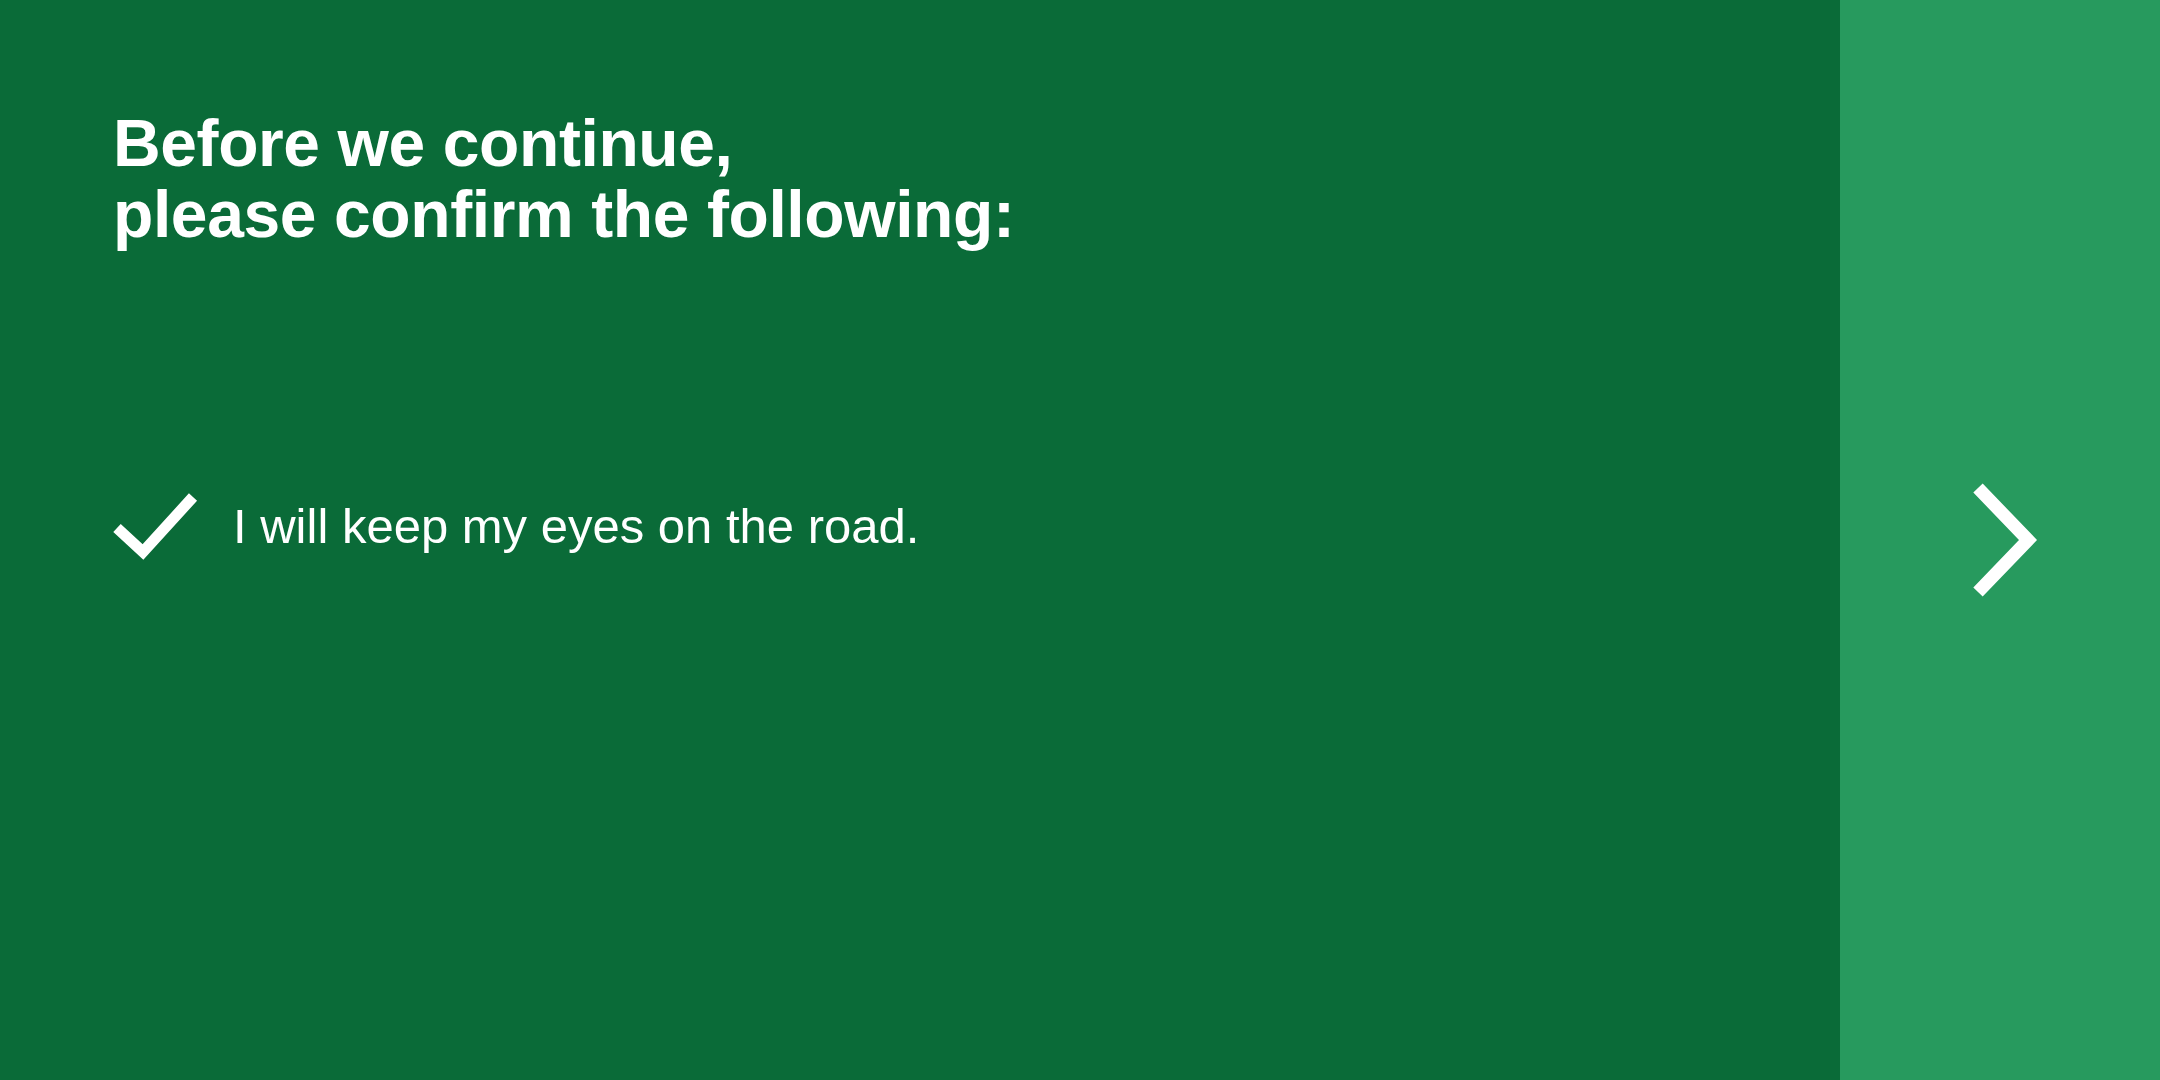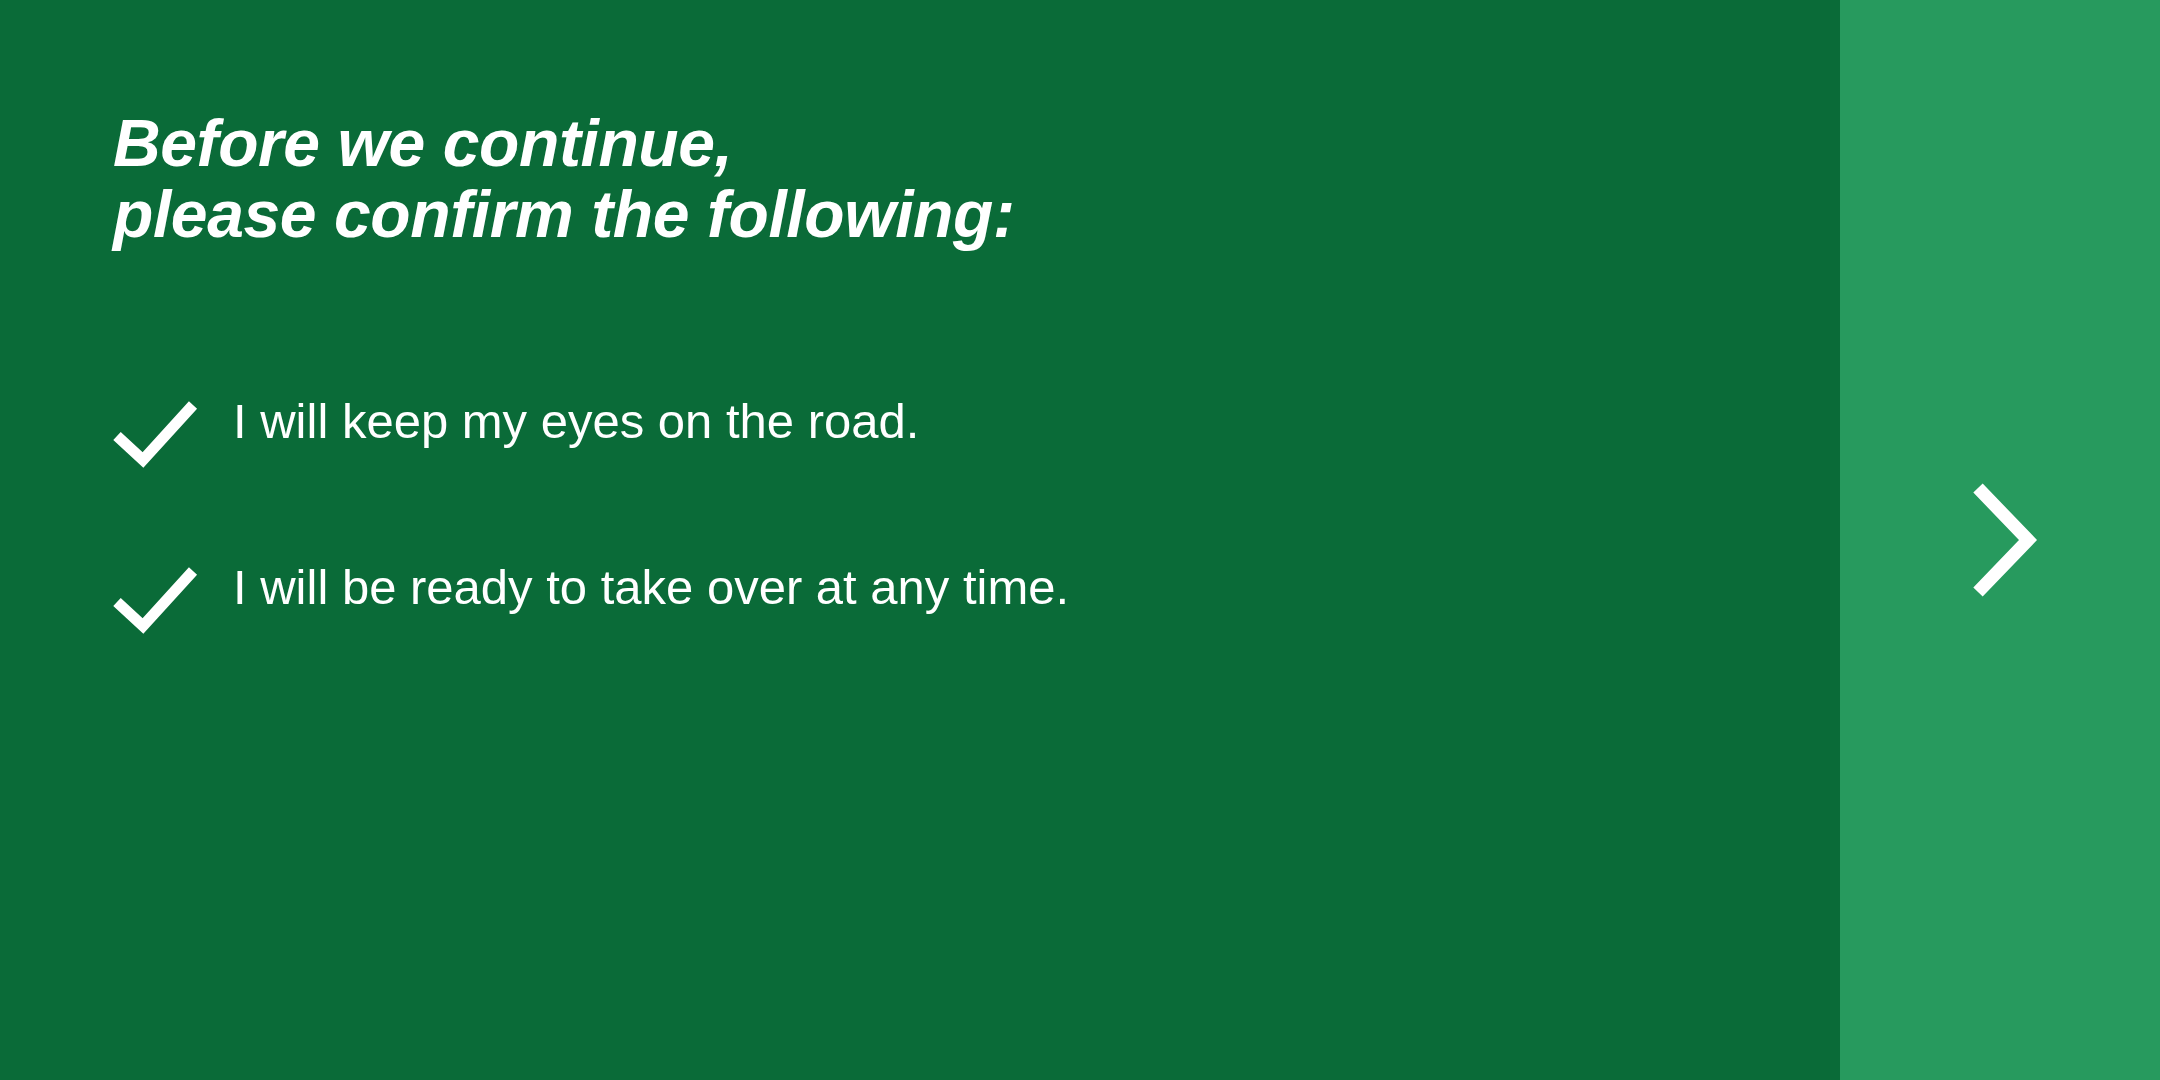--- a/index.html
+++ b/index.html
@@ -31,35 +31,34 @@
     position: absolute;
     left: 113px;
     top: 108px;
     width: 1600px;
     color: #ffffff;
     font-weight: 700;
     font-size: 66px;
     line-height: 1.08;
     letter-spacing: -0.4px;
     white-space: pre-line;
-    font-style: italic;
   }
 
   
   .confirm-list {
     position: absolute;
     left: 113px;
     top: 390px;
     width: 1650px;
   }
   .confirm-row {
     position: relative;
     height: 166px;
     display: flex;
-    align-items: flex-start;
+    align-items: flex-end;
   }
   .check-wrap {
     position: relative;
     width: 120px;
     flex: 0 0 120px;
     padding-top: 10px;
   }
   .check-icon {
     display: block;
     width: 84px;
@@ -124,28 +123,20 @@
 
       <div class="confirm-row">
         <span class="check-wrap">
           <svg class="check-icon" viewBox="0 0 84 64" xmlns="http://www.w3.org/2000/svg">
             <path d="M4 36 L30 60 L80 5"></path>
           </svg>
         </span>
         <span class="confirm-text">I will keep my eyes on the road.</span>
       </div>
 
-      <div class="confirm-row">
-        <span class="check-wrap">
-          <svg class="check-icon" viewBox="0 0 84 64" xmlns="http://www.w3.org/2000/svg">
-            <path d="M4 36 L30 60 L80 5"></path>
-          </svg>
-        </span>
-        <span class="confirm-text">I will be ready to take over at any time.</span>
-      </div>
 
 
     </div>
   </div>
 
   <div class="next-panel">
     <svg class="chevron" viewBox="0 0 84 120" xmlns="http://www.w3.org/2000/svg">
       <path d="M20 8 L70 60 L20 112"></path>
     </svg>
   </div>

